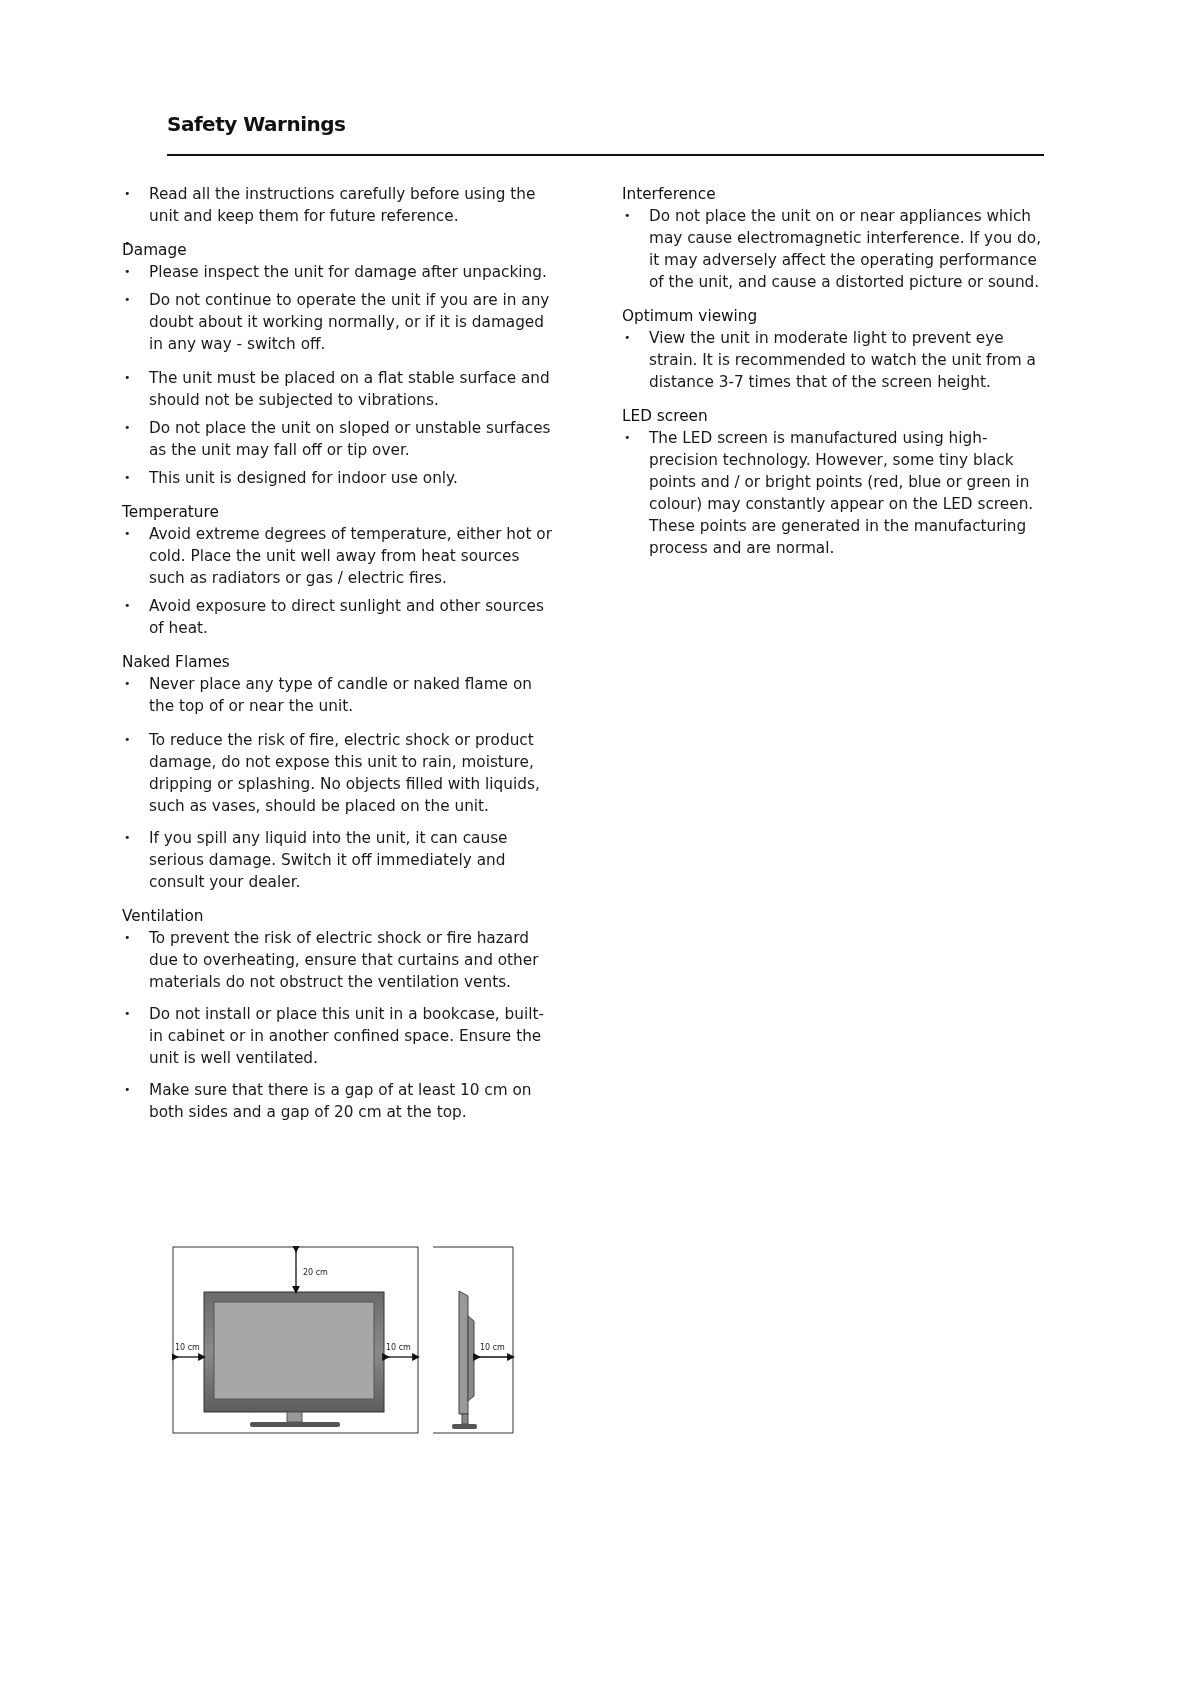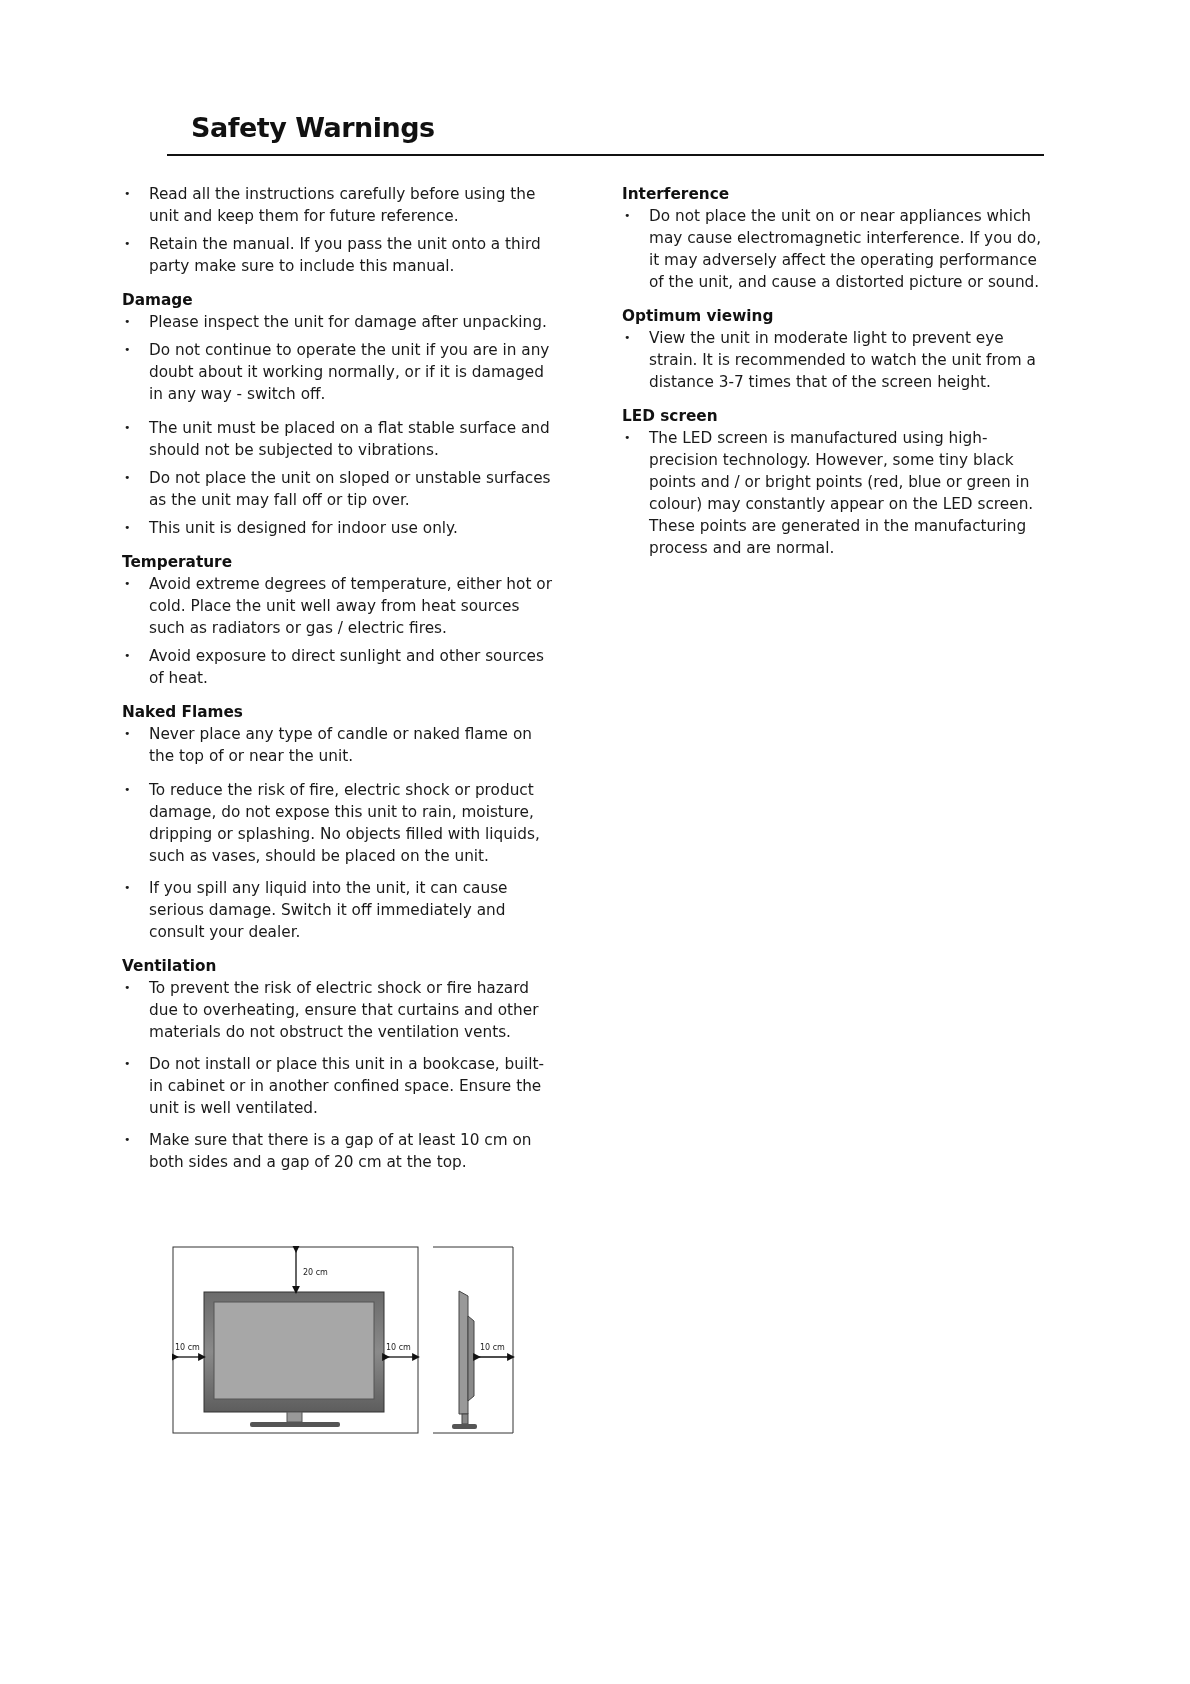--- a/index.html
+++ b/index.html
@@ -1,40 +1,40 @@
 <!DOCTYPE html>
 <html><head>
 <meta charset="utf-8">
 <style>
   html, body { margin:0; padding:0; background:#ffffff; }
   body { width:1190px; height:1684px; position:relative; overflow:hidden;
          font-family:"DejaVu Sans", "Liberation Sans", sans-serif; color:#1a1a1a; }
-  .title { position:absolute; left:167px; top:112px; font-size:27px; font-weight:bold;
-           letter-spacing:-0.5px; color:#111;margin-left:24px; }
+  .title { position:absolute; left:167px; top:112px; font-size:20px; font-weight:bold;
+           letter-spacing:-0.5px; color:#111; }
   .rule { position:absolute; left:167px; top:154px; width:877px; height:2px; background:#111; }
   .col { position:absolute; font-size:15.3px; line-height:22px; }
   .col-left { left:122px; top:183px; width:430px; }
   .col-right { left:622px; top:183px; width:430px; }
   .section { margin-bottom:12px; }
-  .heading { font-weight:bold; font-size:15.3px; line-height:22px; color:#111; }
+  .heading { font-weight:normal; font-size:15.3px; line-height:22px; color:#111; }
   .item { position:relative; padding-left:27px; margin-bottom:6px; }
   .bullet { position:absolute; left:2px; top:0; font-size:11px; }
   .figure { position:absolute; left:172px; top:1246px; }
   svg text { font-family:"DejaVu Sans", sans-serif; }
 </style>
 </head>
 <body>
 
 <div class="title">Safety Warnings</div>
 <div class="rule"></div>
 
 <div class="col col-left">
   <div class="section">
     <div class="item"><span class="bullet">•</span><span>Read all the instructions carefully before using the unit and keep them for future reference.</span></div>
-    <div class="item"><span class="bullet">•</span><span>Retain the manual. If you pass the unit onto a third party make sure to include this manual.</span></div>
+    <div class="item"><span class="bullet">•</span></div>
   </div>
 
   <div class="section">
     <div class="heading">Damage</div>
     <div class="item"><span class="bullet">•</span><span>Please inspect the unit for damage after unpacking.</span></div>
     <div class="item"><span class="bullet">•</span><span>Do not continue to operate the unit if you are in any doubt about it working normally, or if it is damaged in any way - switch off.</span></div>
   </div>
 
   <div class="section">
     <div class="item"><span class="bullet">•</span><span>The unit must be placed on a flat stable surface and should not be subjected to vibrations.</span></div>

